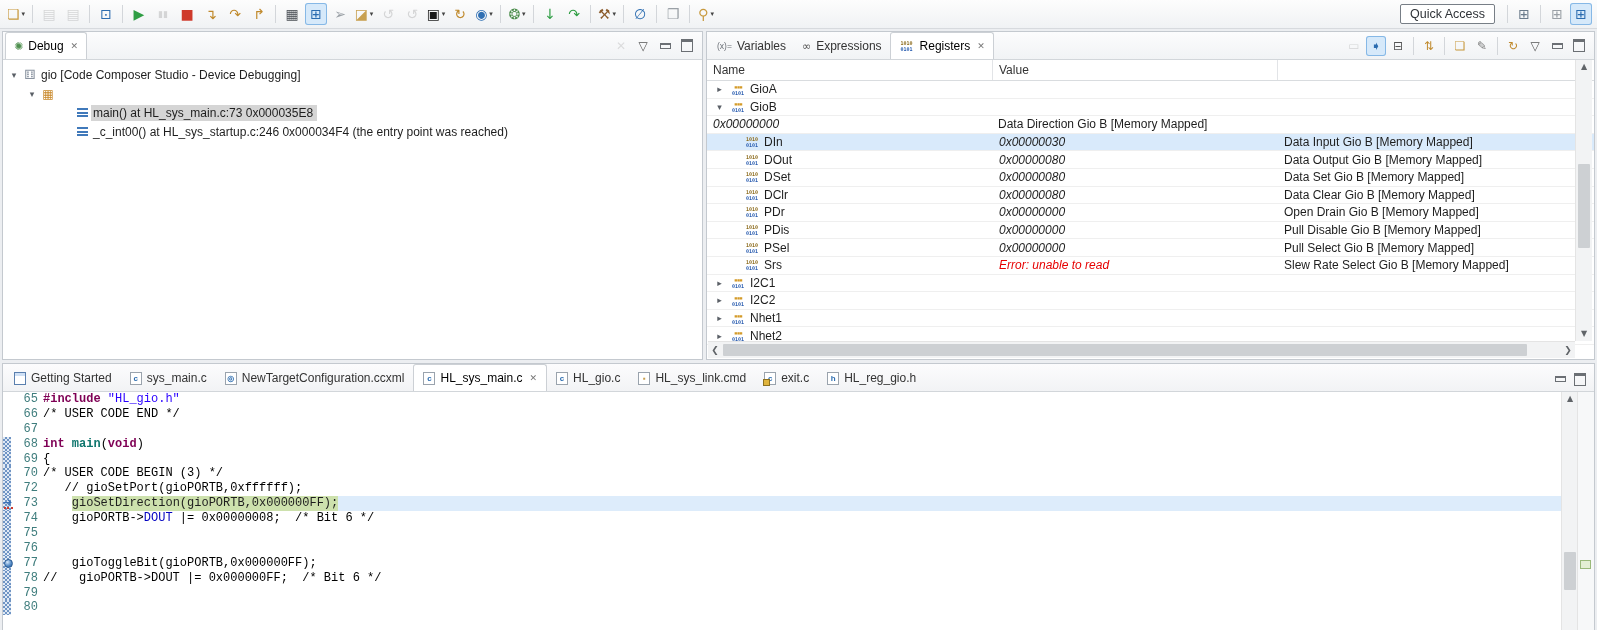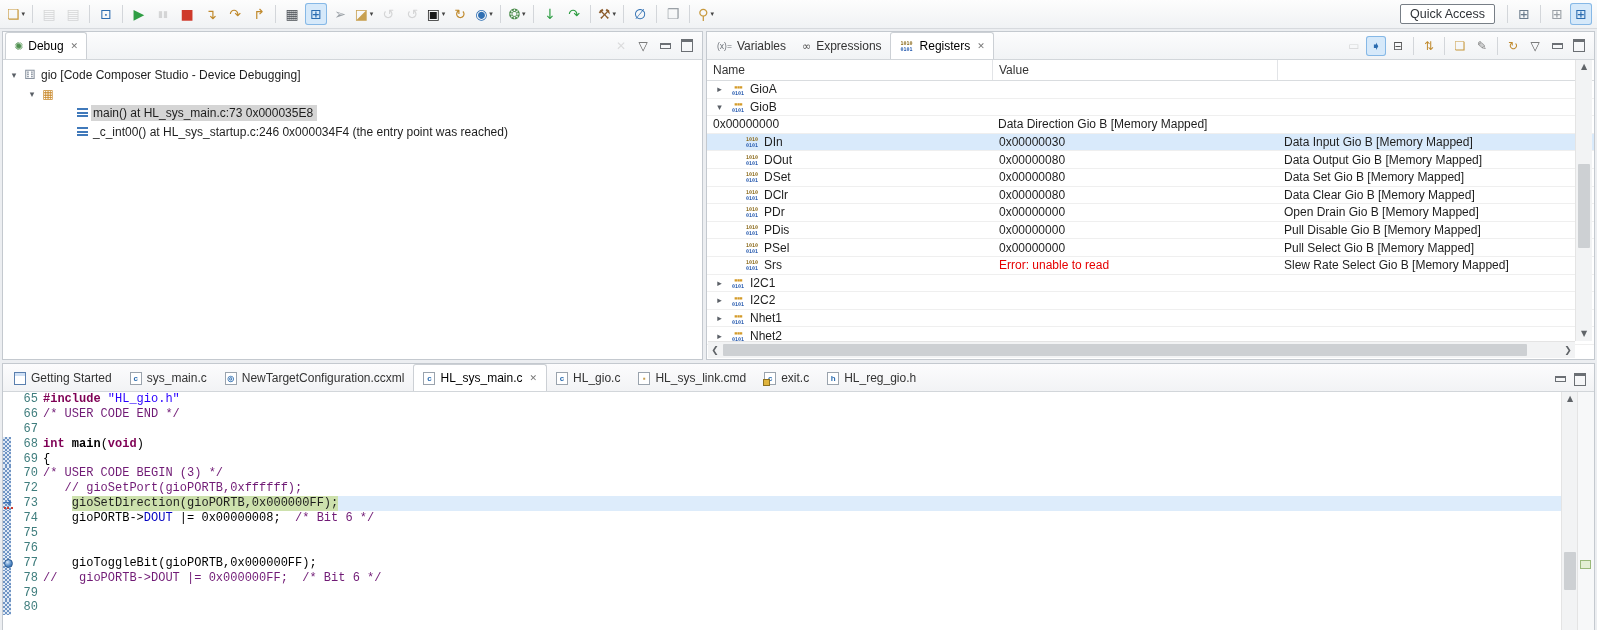--- a/index.html
+++ b/index.html
@@ -51,21 +51,21 @@
   .ind0{margin-left:4px;} .ind1{margin-left:22px;} .ind2{margin-left:56px;}
 
   
   .gridhead{display:flex;height:20px;align-items:center;border-bottom:1px solid #d9dcdf;color:#333;}
   .gridhead div{box-sizing:border-box;padding-left:6px;border-right:1px solid #e2e4e7;height:100%;display:flex;align-items:center;}
   .cname{width:286px;flex:none;} .cval{width:285px;flex:none;} .cdesc{flex:1;}
   .gridbody{position:relative;}
   .grow{display:flex;height:17.6px;align-items:center;border-bottom:1px solid #efefef;box-sizing:border-box;white-space:nowrap;}
   .grow.selected{background:#d9eafb;}
   .grow .cname,.grow .cval,.grow .cdesc{overflow:hidden;box-sizing:border-box;padding-left:6px;height:100%;display:flex;align-items:center;gap:4px;}
-  .grow .cval{color:#1e1e1e;} .grow .cval.error{color:#e60000;}
+  .grow .cval{color:#1e1e1e;font-style:italic;} .grow .cval.error{color:#e60000;}
   .gexp{width:13px;text-align:center;color:#5a5f66;font-size:9px;flex:none;font-family:"DejaVu Sans",sans-serif;}
   .ic-bits{display:inline-flex;flex-direction:column;align-items:center;line-height:4.5px;
            font:bold 5px "DejaVu Sans Mono",monospace;letter-spacing:0;flex:none;width:16px;}
   .ic-bits .t{color:#8e6d1f;} .ic-bits .b{color:#2a5db0;}
   .ic-bits.grp .t{color:#d49a28;font-size:6px;letter-spacing:-1px;}
   .regindent{width:27px;flex:none;}
 
   
   .vsb{position:absolute;width:16px;background:#f2f3f4;border-left:1px solid #e4e4e4;}
   .vsb .arr{position:absolute;left:0;width:16px;height:14px;color:#606468;font-size:8px;text-align:center;line-height:14px;font-family:"DejaVu Sans",sans-serif;}
@@ -92,22 +92,22 @@
   #editor{position:relative;height:239px;overflow:hidden;background:#fff;}
   .ln{display:flex;height:14.9px;line-height:14.9px;font:12px "Liberation Mono","DejaVu Sans Mono",monospace;position:relative;}
   .ln .dif{width:8px;flex:none;}
   .ln .dif.on{background-color:#dfe9f5;
       background-image:linear-gradient(45deg,#6f94c4 25%,transparent 25%,transparent 75%,#6f94c4 75%),
                        linear-gradient(45deg,#6f94c4 25%,transparent 25%,transparent 75%,#6f94c4 75%);
       background-size:4px 4px;background-position:0 0,2px 2px;}
   .ln .num{width:27px;flex:none;text-align:right;padding-right:5px;color:#3f7d7d;}
   .ln .txt{flex:1;display:flex;white-space:pre;min-width:0;}
   .ln .fill{flex:1;background:#ddecfb;}
-  .k{color:#7f0055;font-weight:bold;} .s{color:#2a00ff;} .c{color:#701a75;}
-  .p{color:#000;} .m{color:#0000c0;} .f{color:#000000;font-weight:bold;}
+  .k{color:#7f0055;font-weight:bold;} .s{color:#2a00ff;} .c{color:#000000;}
+  .p{color:#000;} .m{color:#0000c0;} .f{color:#0f766e;font-weight:bold;}
   .o{background:#d9d9d9;} .hl{background:#cde1ad;}
   .mark-arrow{position:absolute;left:0;top:0;color:#3a72b8;font-size:11px;font-weight:bold;font-family:"DejaVu Sans",sans-serif;}
   .mark-err{position:absolute;left:1px;top:11px;width:9px;height:2px;
             background:repeating-linear-gradient(90deg,#d03b2f 0 2px,transparent 2px 3.5px);}
   .mark-bp{position:absolute;left:1px;top:3px;width:9px;height:9px;border-radius:50%;
            background:radial-gradient(circle at 35% 30%,#d8e9fa,#4b84c2 60%,#2d5d94);border:1px solid #2d5d94;box-sizing:border-box;}
   #ed-ovr{position:absolute;right:0;top:0;width:16px;height:239px;background:#f7f8f9;border-left:1px solid #e4e4e4;}
   #ovr-green{position:absolute;right:3px;top:168px;width:9px;height:7px;background:#e4efd4;border:1px solid #9ab97a;}
 </style>
 </head>

